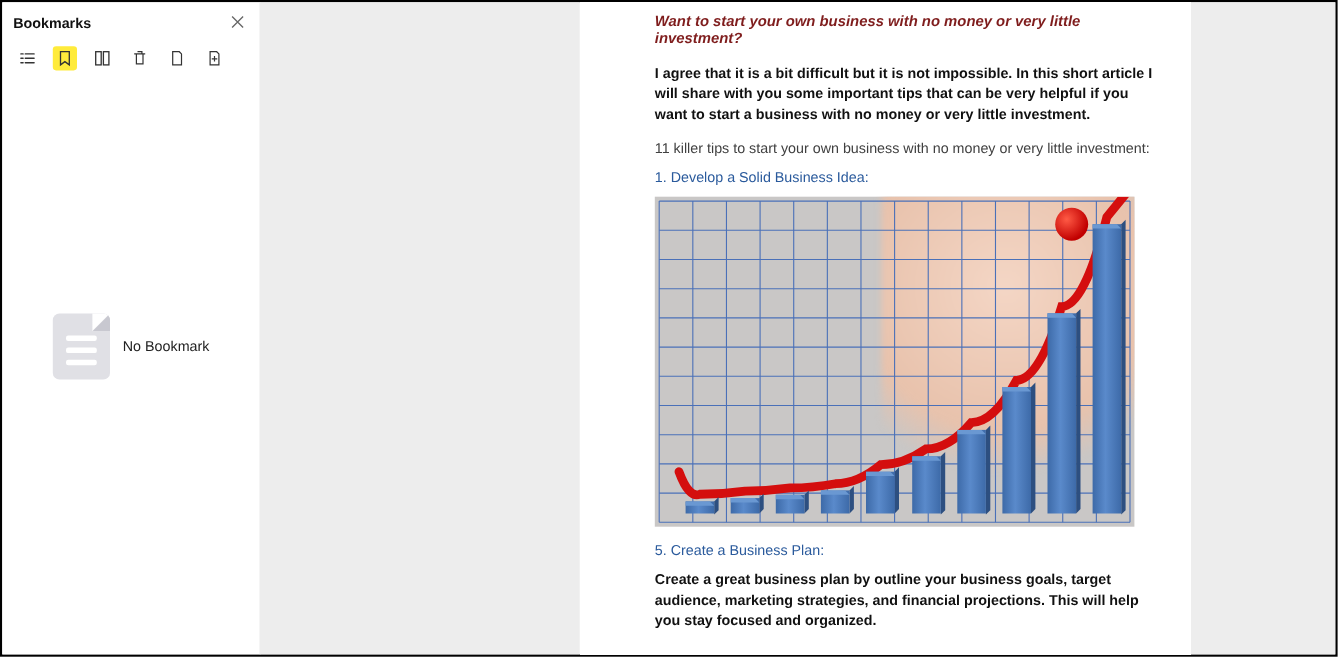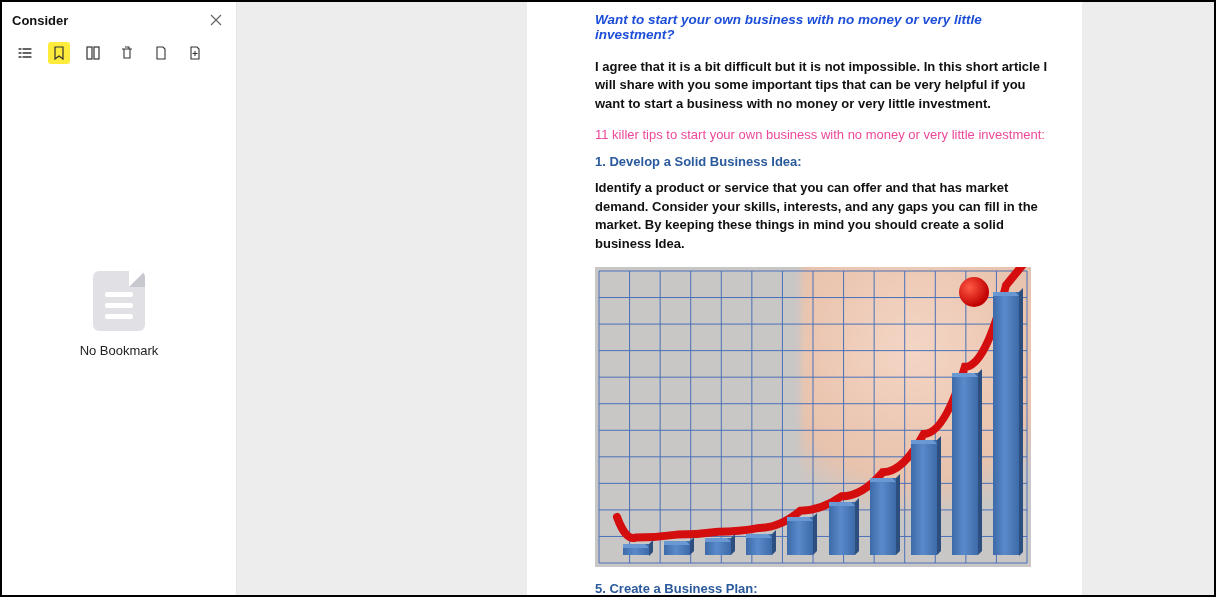--- a/index.html
+++ b/index.html
@@ -61,21 +61,21 @@
       border-radius: 3px;
       color: #333;
     }
     .tool-btn.active {
       background: #ffeb3b;
     }
     .tool-btn svg { width: 16px; height: 16px; }
     .empty-state {
       flex: 1;
       display: flex;
-      flex-direction: column;
+      flex-direction: row;
       align-items: center;
       justify-content: center;
       gap: 12px;
       padding-bottom: 40px;
     }
     .empty-icon {
       width: 52px;
       height: 60px;
       background: #e0e0e5;
       border-radius: 6px;
@@ -117,40 +117,39 @@
       flex: 1;
       background: #fff;
       overflow-y: auto;
       padding: 10px 30px 20px 68px;
       position: relative;
     }
     .heading {
       font-style: italic;
       font-weight: 700;
       font-size: 13.5px;
-      color: #1d4ed8;
+      color: #7f1d1d;
       margin-bottom: 16px;
     }
     .para {
       font-size: 13px;
       color: #111;
       line-height: 1.42;
       margin-bottom: 14px;
       font-weight: bold;
     }
     .section-head {
       font-size: 13px;
-      color: #ec4899;
+      color: #404040;
       margin-bottom: 12px;
     }
     .step-title {
       font-size: 13px;
       color: #2a5a9c;
       margin-bottom: 10px;
-      font-weight: bold;
     }
     .chart-image {
       width: 436px;
       height: 300px;
       margin-bottom: 14px;
       position: relative;
       background: #c9c7c6;
       overflow: hidden;
     }
     
@@ -223,21 +222,21 @@
       background: #2d4f80;
     }
   </style>
 </head>
 <body>
 
 <div class="app">
 
   <div class="sidebar">
     <div class="sidebar-header">
-      <span class="sidebar-title">Consider</span>
+      <span class="sidebar-title">Bookmarks</span>
       <div class="close-btn">
         <svg viewBox="0 0 12 12">
             <path d="M1 1 L11 11 M11 1 L1 11" stroke="#666" stroke-width="1.2" fill="none"></path>
           </svg>
       </div>
     </div>
     <div class="toolbar">
       <div class="tool-btn">
         <svg viewBox="0 0 16 16">
           <path d="M2 4h2M6 4h8 M2 8h2M6 8h8 M2 12h2M6 12h8" stroke="#333" stroke-width="1.3" fill="none" stroke-linecap="round"></path>
@@ -280,21 +279,20 @@
     </div>
   </div>
 
   <div class="gutter gutter-left"></div>
 
   <div class="page-wrap">
     <p class="heading">Want to start your own business with no money or very little investment?</p>
     <p class="para">I agree that it is a bit difficult but it is not impossible. In this short article I will share with you some important tips that can be very helpful if you want to start a business with no money or very little investment.</p>
     <p class="section-head">11 killer tips to start your own business with no money or very little investment:</p>
     <p class="step-title">1. Develop a Solid Business Idea:</p>
-    <p class="para">Identify a product or service that you can offer and that has market demand. Consider your skills, interests, and any gaps you can fill in the market. By keeping these things in mind you should create a solid business Idea.</p>
 
     <div class="chart-image">
       <div class="hand"></div>
       <svg class="grid-overlay" viewBox="0 0 436 300" preserveAspectRatio="none">
         <g id="gridlines">
             <line x1="4" x2="4" y1="4" y2="296"></line>
             <line x1="34.57142857142857" x2="34.57142857142857" y1="4" y2="296"></line>
             <line x1="65.14285714285714" x2="65.14285714285714" y1="4" y2="296"></line>
             <line x1="95.71428571428571" x2="95.71428571428571" y1="4" y2="296"></line>
             <line x1="126.28571428571429" x2="126.28571428571429" y1="4" y2="296"></line>

